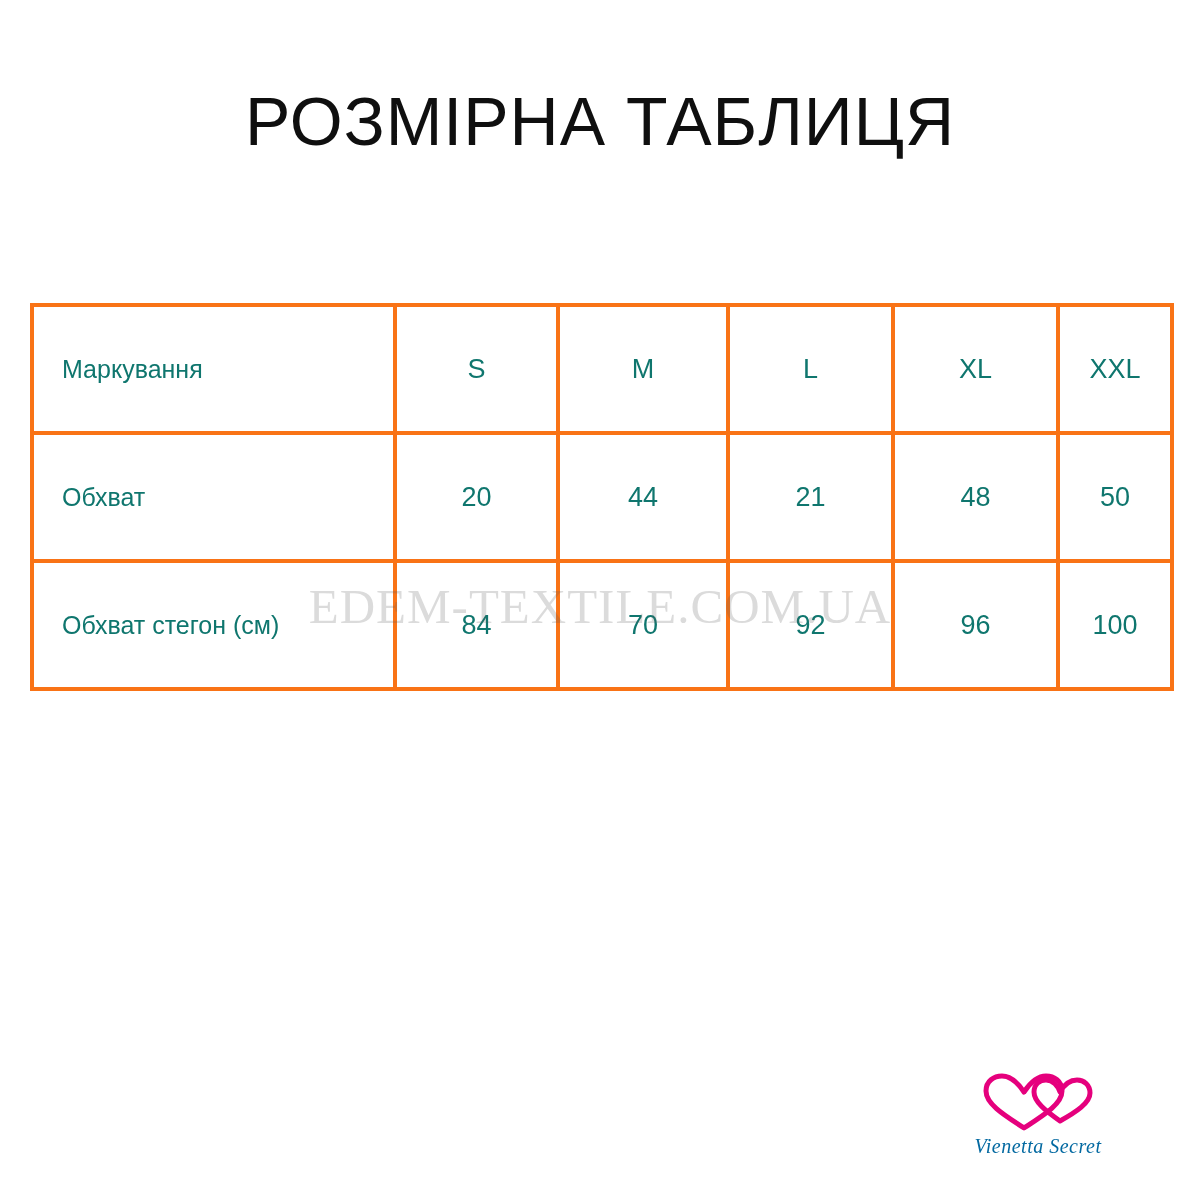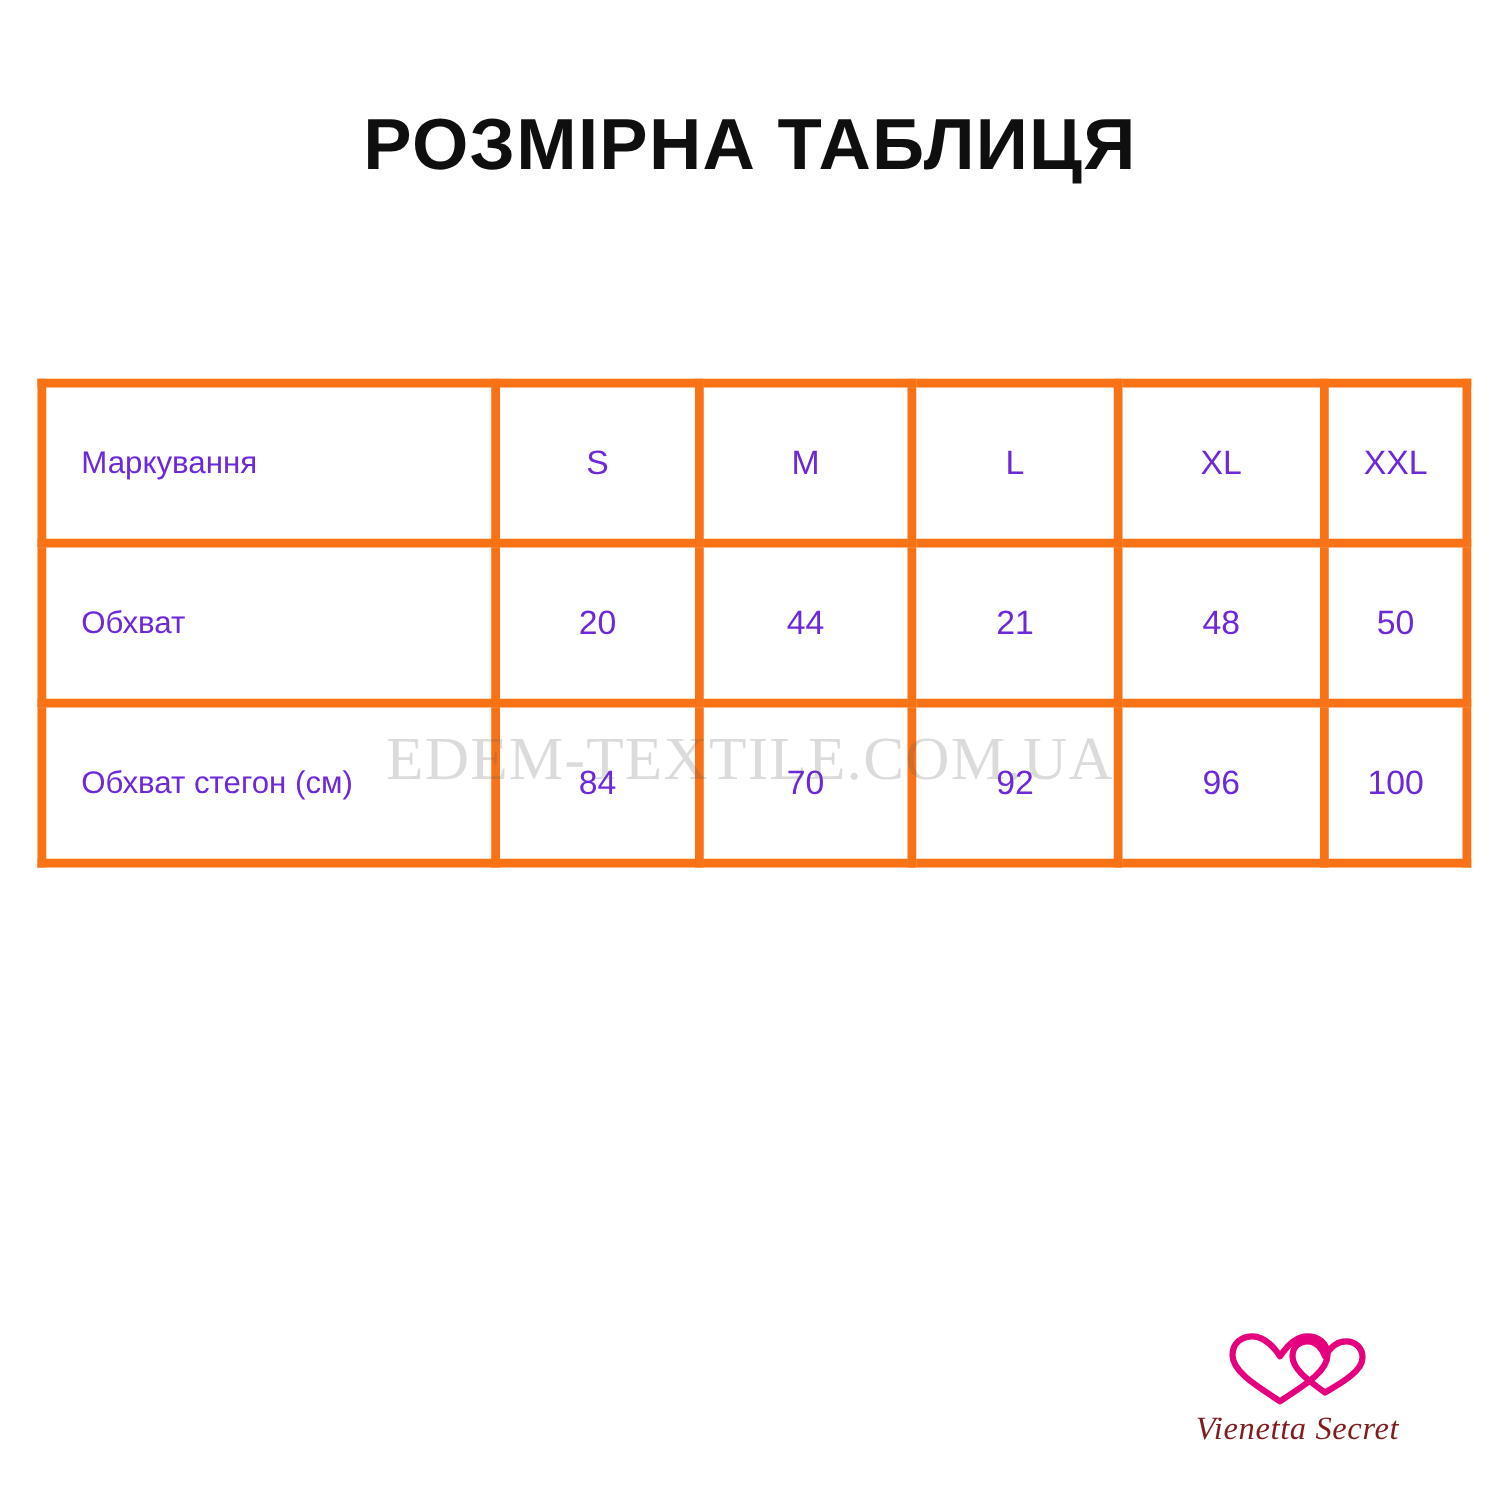--- a/index.html
+++ b/index.html
@@ -21,45 +21,45 @@
     inset: 0;
     background: #ffffff;
   }
 
   .title {
     position: absolute;
     top: 82px;
     left: 0;
     width: 1200px;
     text-align: center;
-    font-size: 58px;
-    font-weight: bold;
+    font-size: 68px;
+    font-weight: normal;
     letter-spacing: 1px;
     color: #0f0f0f;
     white-space: nowrap;
   }
 
   .table-wrap {
     position: absolute;
     top: 303px;
     left: 30px;
     width: 1140px;
   }
 
   table.size-table {
     border-collapse: collapse;
     width: 1140px;
     table-layout: fixed;
   }
 
   table.size-table td {
-    border: 7px solid #f97316;
+    border: 4px solid #f97316;
     height: 128px;
     font-size: 25px;
-    color: #6d28d9;
+    color: #0f766e;
     vertical-align: middle;
     box-sizing: border-box;
   }
 
   table.size-table td.label {
     text-align: left;
     padding-left: 28px;
     font-size: 25px;
   }
 
@@ -100,22 +100,22 @@
   }
   .logo .hearts {
     display: block;
     height: 62px;
     margin: 0 auto 2px auto;
   }
   .logo .brand {
     display: block;
     font-family: "Liberation Serif", serif;
     font-style: italic;
-    font-size: 26px;
-    color: #7f1d1d;
+    font-size: 20px;
+    color: #0369a1;
     letter-spacing: 0.5px;
     white-space: nowrap;
   }
 </style>
 </head>
 <body>
 
 <div class="page">
 
   <div class="title">РОЗМІРНА ТАБЛИЦЯ</div>

